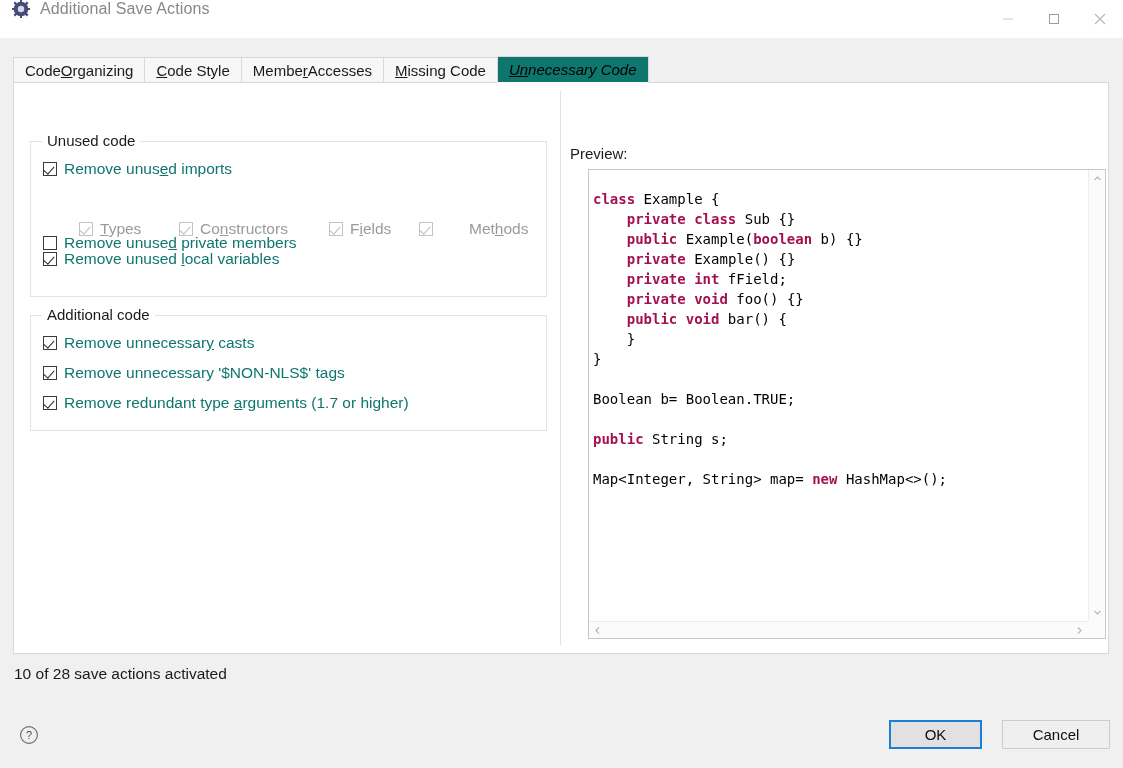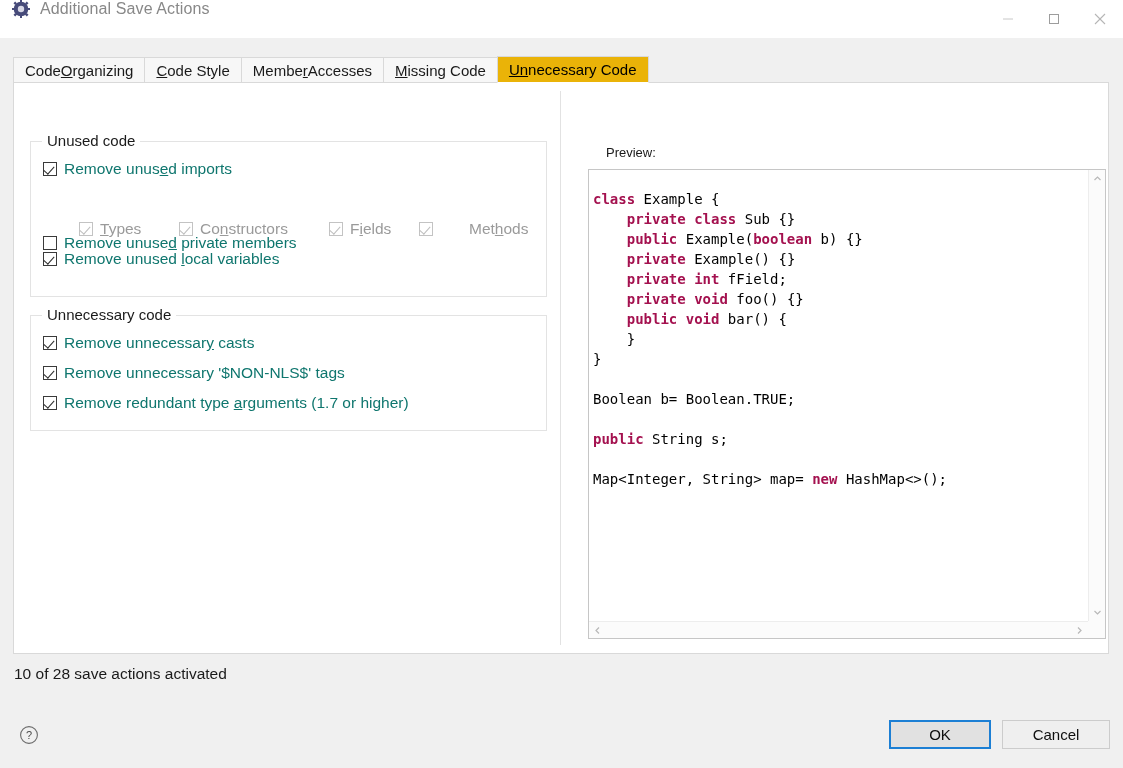--- a/index.html
+++ b/index.html
@@ -61,25 +61,26 @@
     display: flex; align-items: center;
     font-size: 15px; color: #1a1a1a;
     background: #f7f7f7;
     border: 1px solid #d9d9d9;
     border-right: none;
     box-sizing: border-box;
     white-space: nowrap;
   }
   .tab:last-child { border-right: 1px solid #d9d9d9; }
   .tab.active {
-    background: #eab308;
+    background: #0f766e;
     border-bottom-color: #ffffff;
     position: relative; z-index: 3;
     height: 27px;
     color: #000;
+    font-style: italic;
   }
   .tab u { text-decoration: underline; text-underline-offset: 1px; }
   
   .tabpanel {
     position: absolute; left: 13px; top: 44px;
     width: 1096px; height: 572px;
     background: #ffffff;
     border: 1px solid #d9d9d9;
     box-sizing: border-box;
   }
@@ -129,22 +130,22 @@
     border: solid #2b2b2b;
     border-width: 0 1.8px 1.8px 0;
     transform: rotate(42deg);
   }
   .cbrow.disabled { color: #9a9a9a; }
   .cbrow.disabled .cbox { border-color: #c3c3c3; }
   .cbrow.disabled .cbox.checked::after { border-color: #bdbdbd; }
   .cbrow u { text-decoration: underline; text-underline-offset: 1px; }
   
   .preview-label {
-    position: absolute; left: 592px; top: 62px;
-    font-size: 13px; color: #1a1a1a;
+    position: absolute; left: 556px; top: 62px;
+    font-size: 15px; color: #1a1a1a;
   }
   .preview-box {
     position: absolute; left: 574px; top: 86px;
     width: 518px; height: 470px;
     border: 1px solid #c6c6c6;
     background: #ffffff;
     box-sizing: border-box;
     overflow: hidden;
   }
   .code {
@@ -204,21 +205,21 @@
     height: 29px;
     font-size: 15px;
     color: #0f0f0f;
     background: #e1e1e1;
     border: 1px solid #b7b7b7;
     box-sizing: border-box;
     display: flex; align-items: center; justify-content: center;
     font-family: "Liberation Sans", sans-serif;
   }
   #btn-ok {
-    left: 889px; top: 682px; width: 102px;
+    left: 889px; top: 682px; width: 93px;
     border: 2px solid #1c7fd4;
     background: #e1e1e1;
   }
   #btn-cancel {
     left: 1002px; top: 682px; width: 108px;
     background: #efefef;
     border: 1px solid #cccccc;
   }
 </style>
 </head>
@@ -310,21 +311,21 @@
           <span>Met<u>h</u>ods</span>
         </div>
 
         <div class="cbrow" style="left:12px; top:108px;">
           <span class="cbox checked"></span>
           <span>Remove unused <u>l</u>ocal variables</span>
         </div>
       </div>
 
       <div class="group" id="group-unnec">
-        <span class="group-title">Unnecessary code</span>
+        <span class="group-title">Additional code</span>
 
         <div class="cbrow" style="left:12px; top:18px;">
           <span class="cbox checked"></span>
           <span>Remove unnecessar<u>y</u> casts</span>
         </div>
         <div class="cbrow" style="left:12px; top:48px;">
           <span class="cbox checked"></span>
           <span>Remove unnecessary '$NON-NLS$' ta<u>g</u>s</span>
         </div>
         <div class="cbrow" style="left:12px; top:78px;">

